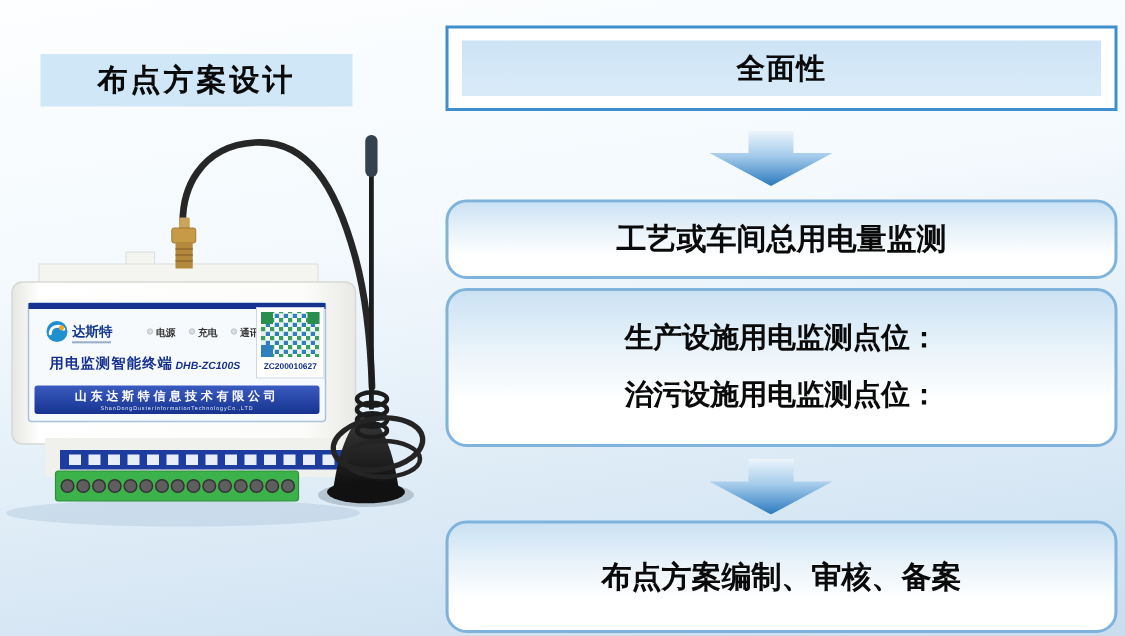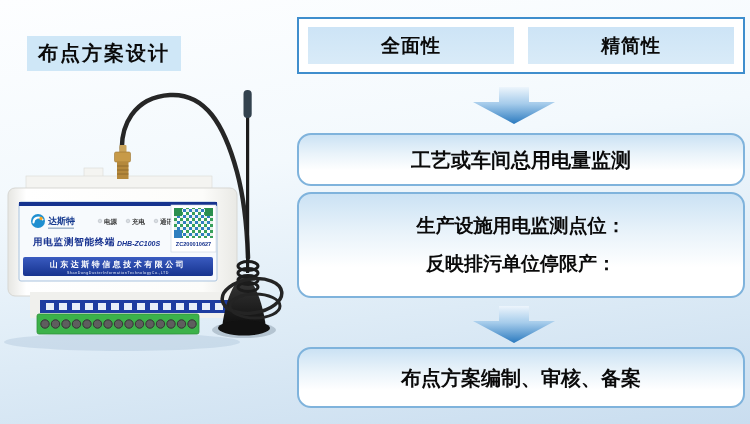--- a/index.html
+++ b/index.html
@@ -5,21 +5,21 @@
   html,body{margin:0;padding:0;}
   body{
     width:750px;height:424px;overflow:hidden;
     font-family:"Liberation Sans","DejaVu Sans",sans-serif;
   }
   .stage{
     position:relative;width:750px;height:424px;
     background:linear-gradient(172deg,#fdfeff 0%,#f3f9fd 38%,#ddebf6 70%,#c9ddef 100%);
   }
   .title-box{
-    position:absolute;left:27px;top:36px;width:154px;height:35px;
+    position:absolute;left:27px;top:36px;width:208px;height:35px;
     background:#cfe7f7;display:flex;align-items:center;justify-content:center;
   }
   .title-box span{font-size:20px;font-weight:bold;color:#0a0a0a;letter-spacing:2px;}
 
   .criteria-container{
     position:absolute;left:297px;top:17px;width:448px;height:57px;
     background:#ffffff;border:2px solid #3f8ecd;box-sizing:border-box;
     display:flex;align-items:center;justify-content:space-between;
     padding:0 9px;gap:14px;
   }
@@ -32,21 +32,21 @@
   .flow-box{
     position:absolute;left:297px;width:448px;box-sizing:border-box;
     border:2px solid #7fb3dc;border-radius:14px;
     background:linear-gradient(180deg,#cbe2f4 0%,#e9f3fa 38%,#ffffff 72%,#ffffff 100%);
     display:flex;flex-direction:column;align-items:center;justify-content:center;
   }
   .flow-box .line{font-size:20px;font-weight:bold;color:#0a0a0a;line-height:26px;white-space:nowrap;}
   .step1{top:133px;height:53px;}
   .step2{top:192px;height:106px;gap:12px;}
   .step2 .line{font-size:19px;}
-  .step3{top:347px;height:61px;}
+  .step3{top:347px;height:75px;}
 
   .arrow{position:absolute;left:473px;width:82px;height:37px;}
   .arrow1{top:87px;}
   .arrow2{top:306px;}
 
   .device{position:absolute;left:0;top:80px;width:300px;height:310px;}
 </style>
 </head>
 <body>
 
@@ -193,43 +193,40 @@
         <ellipse cx="252" cy="216" rx="30" ry="17" stroke-width="3.5" transform="rotate(-8 252 216)"></ellipse>
         <ellipse cx="255" cy="226" rx="25" ry="12" stroke-width="3"></ellipse>
       </g>
     </g>
   </svg>
 
   <div class="criteria-container">
     <div class="criteria-item">
       <span>全面性</span>
     </div>
-    <div class="criteria-item">
-      <span>精简性</span>
-    </div>
   </div>
 
   <svg class="arrow arrow1" viewBox="0 0 82 37">
     <defs>
       <linearGradient id="arrowG1" x1="0" y1="0" x2="0" y2="1">
         <stop offset="0" stop-color="#edf5fc"></stop>
           <stop offset="0.45" stop-color="#a6cceb"></stop>
           <stop offset="1" stop-color="#2b7abf"></stop>
       </linearGradient>
     </defs>
     <polygon points="26,0 56,0 56,15 82,15 41,37 0,15 26,15" fill="url(#arrowG1)"></polygon>
   </svg>
 
   <div class="flow-box step1">
     <div class="line">工艺或车间总用电量监测</div>
   </div>
 
   <div class="flow-box step2">
     <div class="line">生产设施用电监测点位：</div>
-    <div class="line">反映排污单位停限产：</div>
+    <div class="line">治污设施用电监测点位：</div>
   </div>
 
   <svg class="arrow arrow2" viewBox="0 0 82 37">
     <defs>
       <linearGradient id="arrowG2" x1="0" y1="0" x2="0" y2="1">
         <stop offset="0" stop-color="#edf5fc"></stop>
           <stop offset="0.45" stop-color="#a6cceb"></stop>
           <stop offset="1" stop-color="#2b7abf"></stop>
       </linearGradient>
     </defs>

